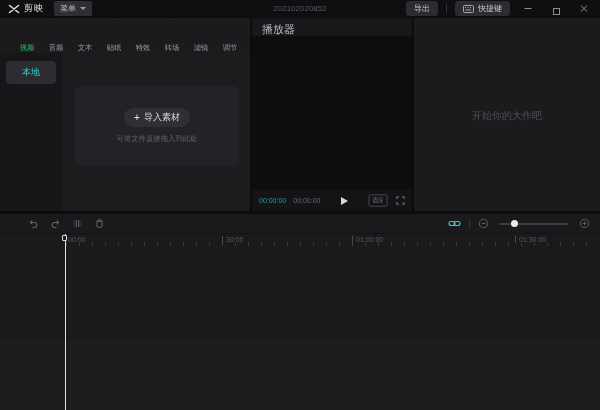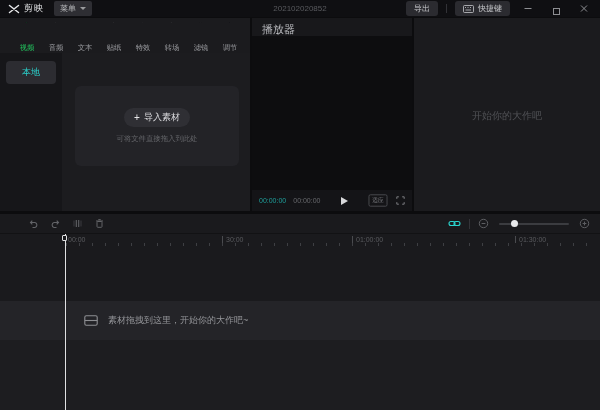--- a/index.html
+++ b/index.html
@@ -354,25 +354,18 @@
   <div class="tl-ruler">
     <div class="tick-strip"></div>
     <span class="ruler-label rl-0">00:00</span>
     <span class="ruler-label tick rl-1">30:00</span>
     <span class="ruler-label tick rl-2">01:00:00</span>
     <span class="ruler-label tick rl-3">01:30:00</span>
   </div>
 
   <div class="tl-upper"></div>
 
-  <div class="tl-hint-row">
-    <svg width="14" height="11" viewBox="0 0 14 11">
-      <rect x="0.8" y="0.8" width="12.4" height="9.4" rx="1.5" stroke="#8d8e92" fill="none" stroke-width="1.1"></rect>
-      <path d="M0.8 5.5 H13.2" stroke="#8d8e92" stroke-width="1.1"></path>
-    </svg>
-    <span class="hint-text">素材拖拽到这里，开始你的大作吧~</span>
-  </div>
 
   <div class="tl-lower"></div>
 
   <div class="playhead-line"></div>
   <div class="playhead-head"></div>
 </div>
 
 </body></html>

